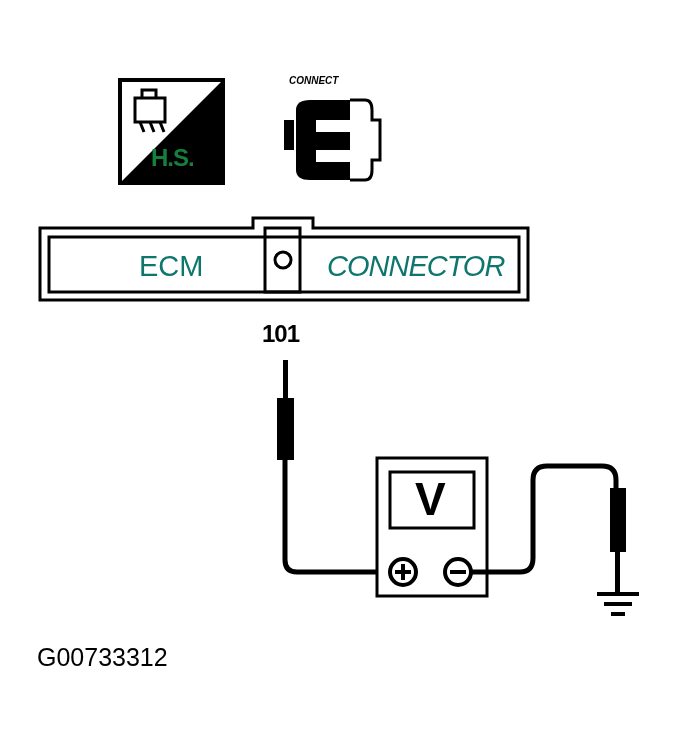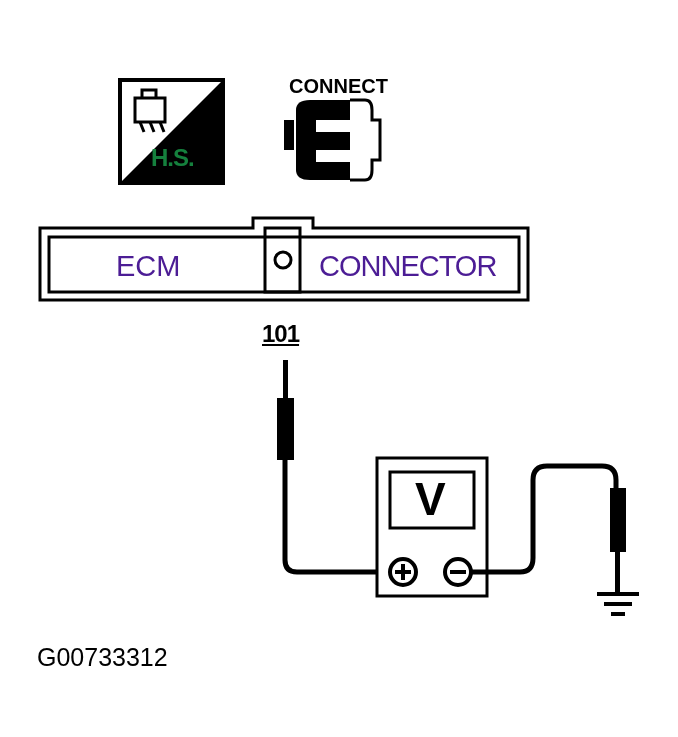--- a/index.html
+++ b/index.html
@@ -1,19 +1,19 @@
 <!DOCTYPE html>
 <html><head>
   <meta charset="utf-8">
   <style>
     html, body { margin:0; padding:0; background:#ffffff; }
     body { width:678px; height:737px; position:relative; overflow:hidden; font-family:"Liberation Sans", sans-serif; }
     svg { position:absolute; left:0; top:0; }
     .lbl { position:absolute; color:#000; font-weight:bold; line-height:1; white-space:nowrap; }
-    .ecm-text { position:absolute; color:#4c1d95; font-size:29px; line-height:1; white-space:nowrap; font-family:"Liberation Sans", sans-serif; }
+    .ecm-text { position:absolute; color:#0f766e; font-size:29px; line-height:1; white-space:nowrap; font-family:"Liberation Sans", sans-serif;margin-left:23px; }
   </style>
 </head>
 <body>
 
 <svg width="678" height="737" viewBox="0 0 678 737">
 
   <g>
     <rect x="120" y="80" width="103" height="103" fill="#fff" stroke="#000" stroke-width="4"></rect>
     <polygon points="223,80 223,183 120,183" fill="#000"></polygon>
 
@@ -61,18 +61,18 @@
   </g>
 
   <g fill="#000">
     <rect x="597" y="592" width="42" height="4"></rect>
     <rect x="604" y="602" width="28" height="4"></rect>
     <rect x="611" y="612" width="14" height="4"></rect>
   </g>
 </svg>
 
 <div class="lbl" style="left:151px; top:146px; font-size:24px; color:#15803d; letter-spacing:-1px;">H.S.</div>
-<div class="lbl" style="left:289px; top:76px; font-size:20px;">CONNECT</div>
+<div class="lbl" style="left:289px; top:76px; font-size:10px;font-style:italic;">CONNECT</div>
 <div class="ecm-text" style="left:116px; top:252px;">ECM</div>
-<div class="ecm-text" style="left:319px; top:252px; letter-spacing:-1px;">CONNECTOR</div>
-<div class="lbl" style="left:262px; top:322px; font-size:24px; letter-spacing:-1px;text-decoration:underline;">101</div>
+<div class="ecm-text" style="left:304px; top:252px; letter-spacing:-1px;font-style:italic;">CONNECTOR</div>
+<div class="lbl" style="left:262px; top:322px; font-size:24px; letter-spacing:-1px;">101</div>
 <div class="lbl" style="left:415px; top:476px; font-size:46px;">V</div>
 <div class="lbl" style="left:37px; top:645px; font-size:25px; font-weight:normal;">G00733312</div>
 
 </body></html>

